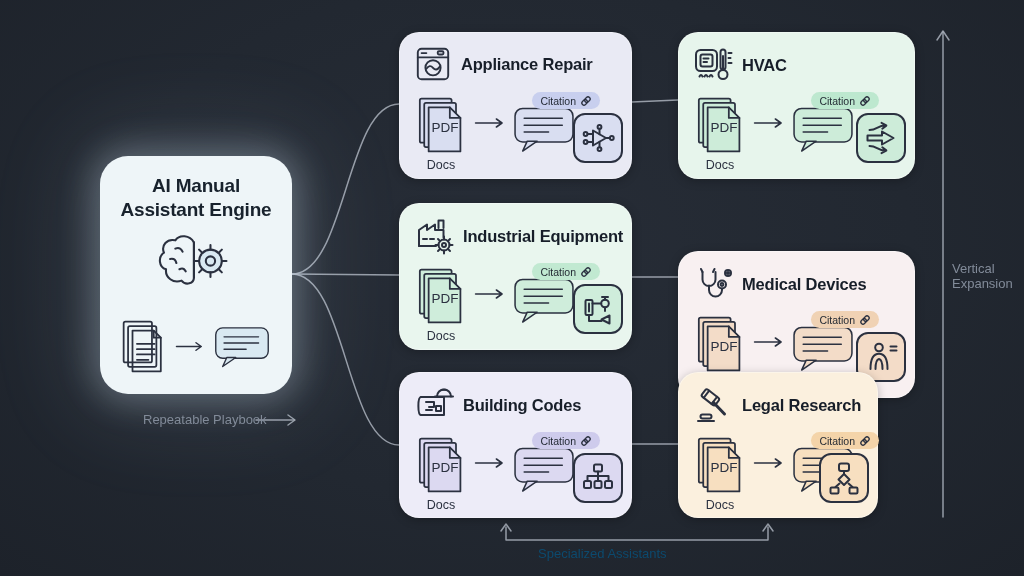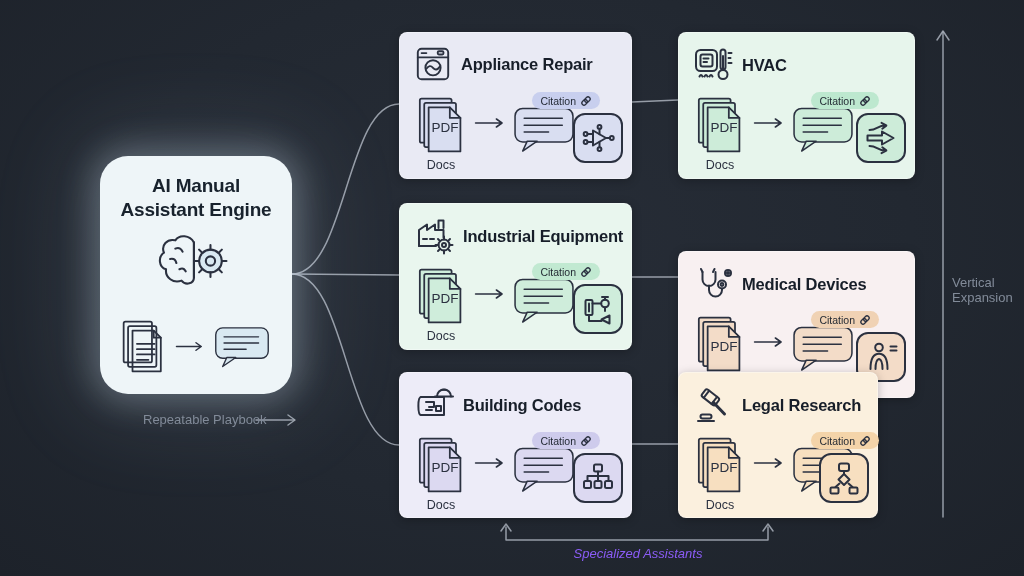--- a/index.html
+++ b/index.html
@@ -24,21 +24,21 @@
     text-align:center;
   }
   .engine-title{
     margin:18px 14px 0;font-size:19px;line-height:1.26;font-weight:700;color:#18222d;letter-spacing:-.2px;
   }
   .engine-brain{margin:8px auto 0;}
   .engine-flow{position:absolute;left:0;right:0;bottom:20px;display:flex;align-items:center;justify-content:center;gap:8px;}
 
   
   .card{
-    position:absolute;width:233px;height:147px;border-radius:8px;
+    position:absolute;width:233px;height:147px;border-radius:20px;
     background:var(--bg);border:1px solid rgba(255,255,255,.35);box-sizing:border-box;
     box-shadow:0 2px 10px rgba(0,0,0,.25);
   }
   .c-r1c1{left:399px;top:32px;}
   .c-r1c2{left:678px;top:32px;width:237px;padding-left:41px;}
   .c-r2c1{left:399px;top:203px;}
   .c-r2c2{left:678px;top:203px;width:237px;margin-top:48px;}
   .c-r3c1{left:399px;top:372px;height:146px;}
   .c-r3c2{left:678px;top:372px;width:200px;height:146px;}
 
@@ -60,22 +60,22 @@
     font-size:10.5px;color:#1f2630;white-space:nowrap;z-index:2;
   }
   .result-box{
     position:absolute;right:8px;top:80px;width:50px;height:50px;border-radius:12px;
     background:var(--item);border:2px solid #2b3140;display:flex;align-items:center;justify-content:center;box-sizing:border-box;
   }
 
   
   .grey-label{position:absolute;color:#828b99;font-size:13px;}
   .lbl-playbook{left:143px;top:412px;}
-  .lbl-vertical{left:952px;top:261px;width:66px;line-height:1.18;margin-top:14px;}
-  .lbl-specialized{left:538px;top:546px;width:200px;text-align:center;color:#8b5cf6;font-style:italic;}
+  .lbl-vertical{left:952px;top:261px;width:66px;line-height:1.18;}
+  .lbl-specialized{left:538px;top:546px;width:200px;text-align:left;color:#0c4a6e;}
 </style>
 </head>
 <body>
 
 <svg width="0" height="0" style="position:absolute" aria-hidden="true">
   <defs>
     <symbol id="sym-pdf-stack" viewBox="0 0 56 68">
       <g class="stroke" fill="var(--item)">
         <rect x="4" y="4" width="36" height="50" rx="2" fill="var(--item)"></rect>
         <rect x="9" y="9" width="36" height="50" rx="2" fill="var(--item)"></rect>

